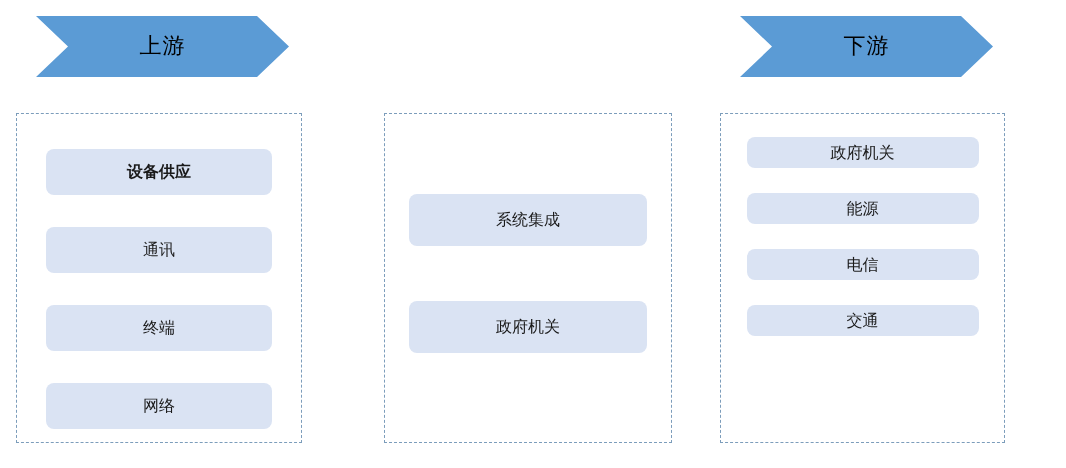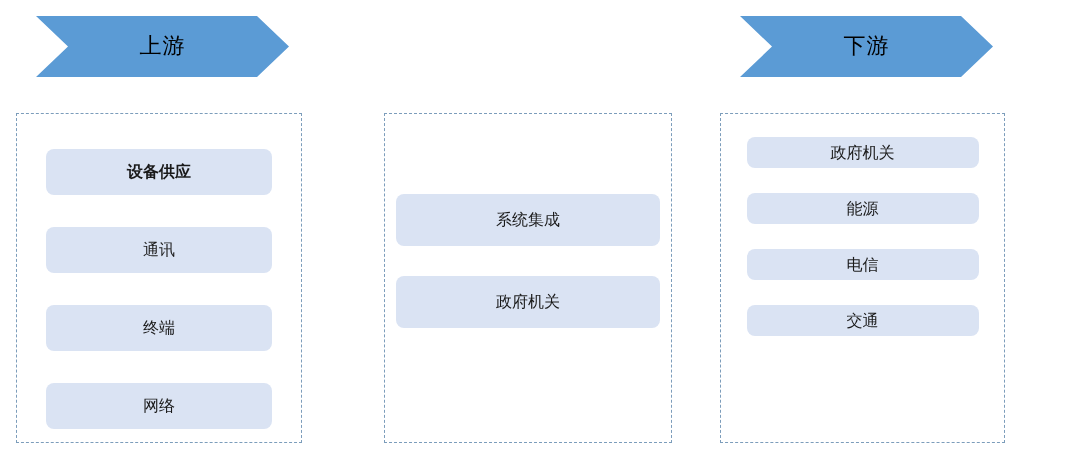--- a/index.html
+++ b/index.html
@@ -66,21 +66,21 @@
     background: #dae3f3;
     border-radius: 8px;
     display: flex;
     align-items: center;
     justify-content: center;
     color: #1a1a1a;
     font-size: 16px;
     flex: 0 0 auto;
   }
   .col-0 .item { width: 226px; height: 46px; margin-bottom: 32px; }
-  .col-1 .item { width: 264px; height: 52px; margin-bottom: 30px; }
+  .col-1 .item { width: 238px; height: 52px; margin-bottom: 55px; }
   .col-2 .item { width: 232px; height: 31px; margin-bottom: 25px; }
   .item.emph .item-label { font-weight: bold; }
   .item-label { line-height: 1; }
 </style>
 </head>
 <body>
 
 <div class="canvas">
 
   <section class="col col-0">

